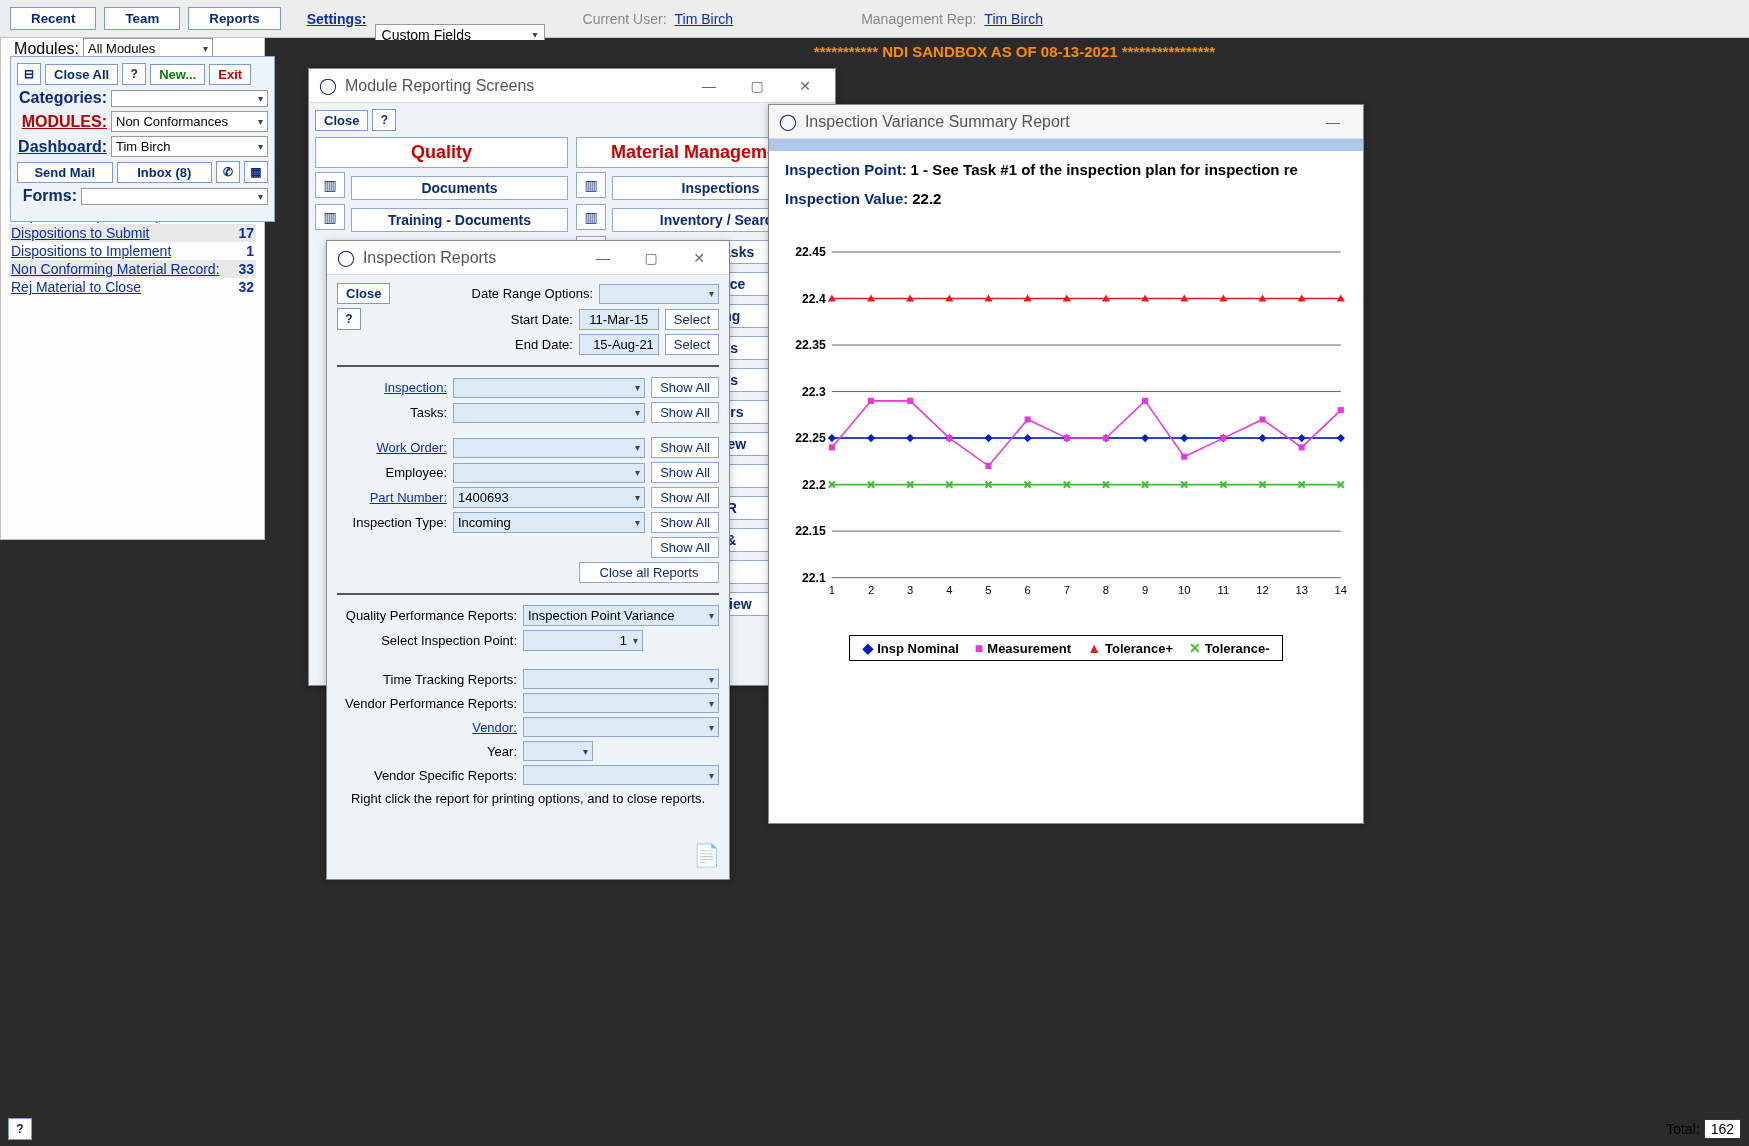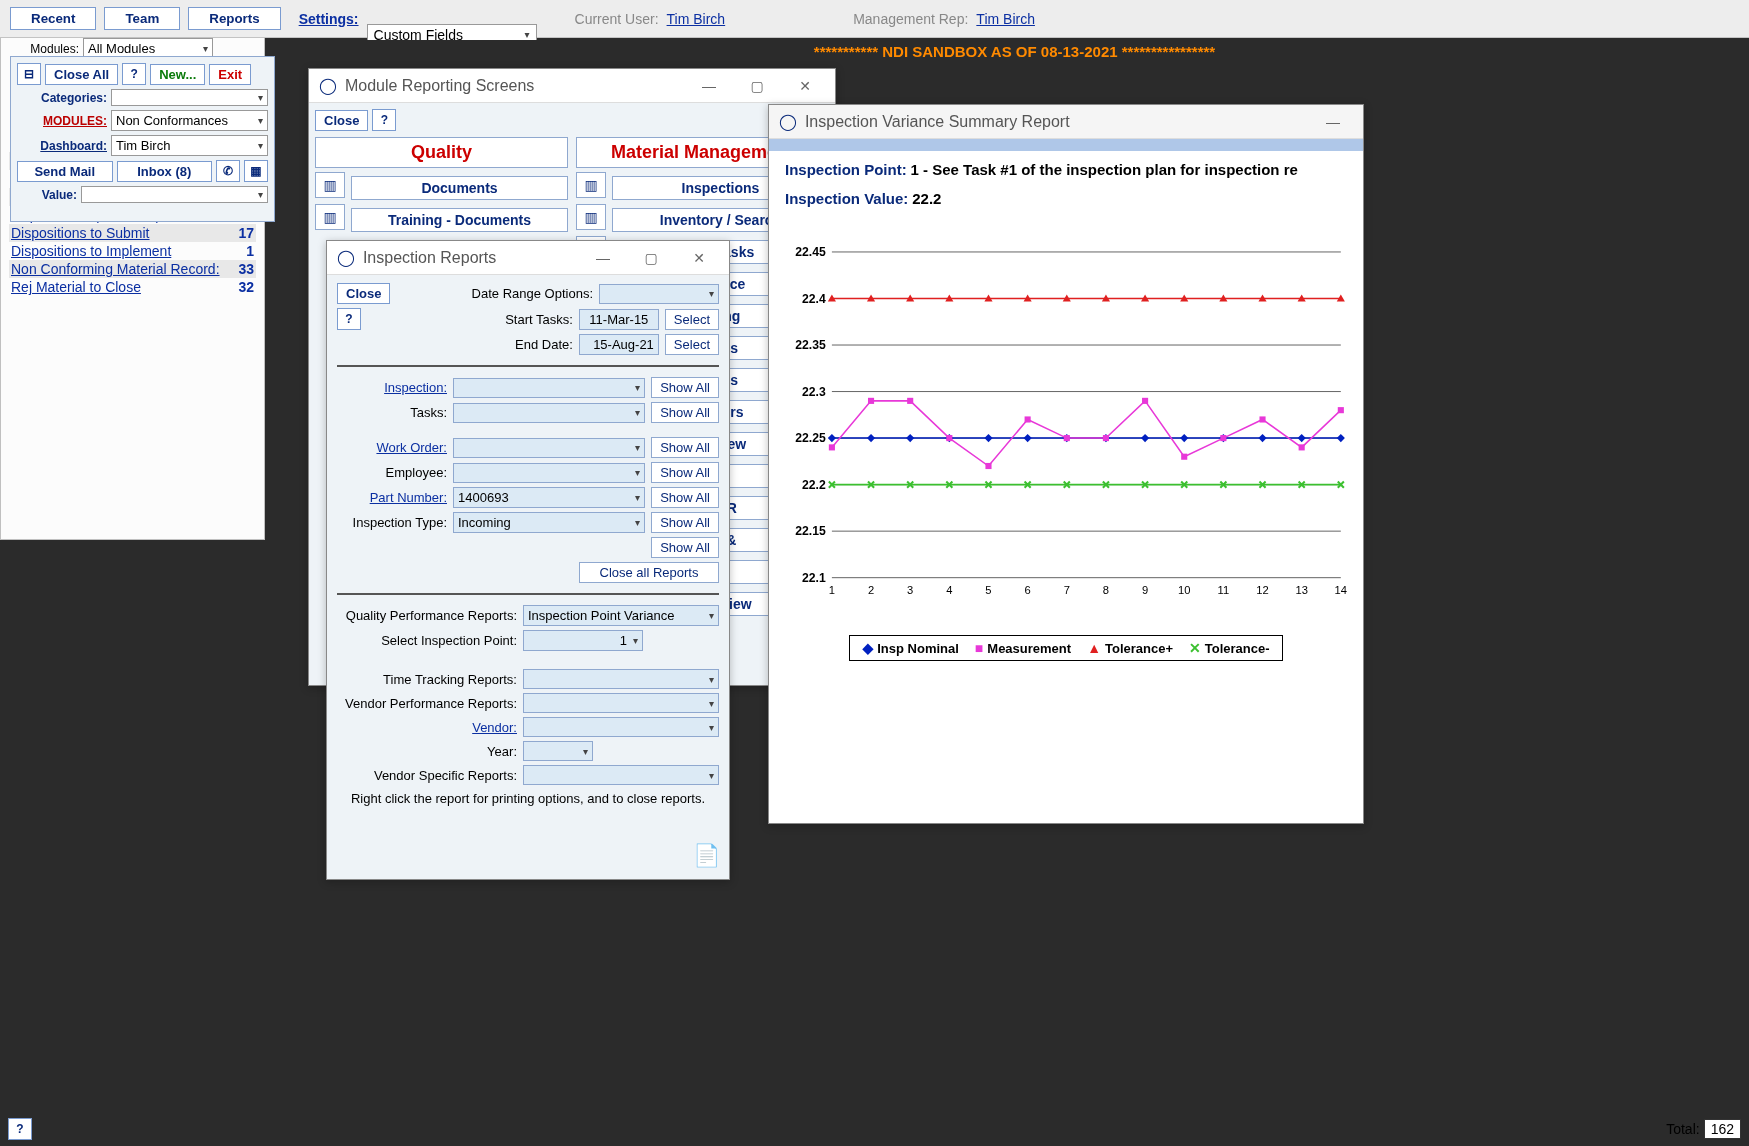--- a/index.html
+++ b/index.html
@@ -1,35 +1,35 @@
 <!DOCTYPE html>
 <html><head>
 <meta charset="utf-8">
 <style>
   * { box-sizing: border-box; margin: 0; padding: 0; font-family: Tahoma, Arial, sans-serif; }
   body { background: #2b2b2b; width: 1749px; height: 1146px; position: relative; overflow: hidden; font-size: 14px; }
 
   
   .topbar { position: absolute; top: 0; left: 0; right: 0; height: 38px; background: #ededed; border-bottom: 1px solid #c3c3c3; display: flex; align-items: center; padding: 4px 10px; gap: 8px; }
   .btn-top { background: #fff; border: 1px solid #7a9bd0; color: #0a2a7a; font-weight: bold; padding: 3px 20px; cursor: pointer; }
-  .topbar .settings-label { color: #0b2fa2; font-weight: bold; text-decoration: underline; margin-left: 10px; }
+  .topbar .settings-label { color: #0b2fa2; font-weight: bold; text-decoration: underline; margin-left: 18px; }
   .topbar .select-like { background: #fff; border: 1px solid #999; padding: 2px 6px; min-width: 170px; display: inline-flex; align-items: center; justify-content: space-between; margin-top: 32px; }
   .chev { font-size: 10px; color: #444; margin-left: 6px; }
   .gray-label { color: #888; margin-left: 30px; }
   .link { color: #0b2fa2; text-decoration: underline; cursor: pointer; }
 
   
   .panel { position: absolute; background: #eef3f7; border: 1px solid #8fa8cf; }
   #sidepanel1 { top: 56px; left: 10px; width: 265px; height: 166px; padding: 6px 6px; }
   .row { display: flex; align-items: center; gap: 4px; margin-bottom: 4px; }
   .smallbtn { background: #fff; border: 1px solid #7a9bd0; color: #0a2a7a; font-weight: bold; padding: 2px 8px; cursor: pointer; font-size: 13px; }
   .smallbtn.red { color: #c00; }
   .smallbtn.green { color: #0a7a0a; }
   .iconbtn { width: 24px; height: 22px; background: #fff; border: 1px solid #7a9bd0; color: #0a2a7a; font-weight: bold; font-size: 12px; display: flex; align-items: center; justify-content: center; cursor: pointer; }
-  .lbl-right { color: #0a2a7a; font-weight: bold; text-align: right; width: 90px; font-size: 12px; }
+  .lbl-right { color: #0a2a7a; font-weight: bold; text-align: right; width: 90px; font-size: 16px; }
   .lbl-right.red { color: #b00; text-decoration: underline; }
   .lbl-right.u { text-decoration: underline; }
   .sel { flex: 1; background: #fff; border: 1px solid #999; padding: 2px 4px; font-size: 13px; display: flex; justify-content: space-between; align-items: center; }
 
   
   #dashpanel { top: 232px; left: 10px; width: 265px; height: 540px; background: #fcfcfc; border: 1px solid #c0c0c0; padding: 8px; }
   #dashpanel .title { color: #888; font-size: 18px; margin-bottom: 8px; }
   .dash-list { margin-top: 10px; }
   .dash-list .ditem { display: flex; justify-content: space-between; padding: 1px 2px; }
   .dash-list .ditem.alt { background: #e8e8e8; }
@@ -137,21 +137,21 @@
         <span class="chev">▾</span>
       </div>
   </div>
   <div class="row">
     <button class="smallbtn" style="flex:1">Send Mail</button>
     <button class="smallbtn" style="flex:1">Inbox (8)</button>
     <div class="iconbtn">✆</div>
     <div class="iconbtn">▦</div>
   </div>
   <div class="row">
-    <span class="lbl-right" style="width:60px">Value:</span>
+    <span class="lbl-right" style="width:60px">Forms:</span>
     <div class="sel">
         <span></span>
         <span class="chev">▾</span>
       </div>
   </div>
 </div>
 
 <div id="dashpanel">
   <div class="title">Tim Birch's Dashboard</div>
   <div class="row">
@@ -332,21 +332,21 @@
     <div class="formrow">
       <button class="smallbtn">Close</button>
       <span class="flab" style="flex:1;text-align:right">Date Range Options:</span>
       <div class="fin" style="flex:0 0 120px">
           <span></span>
           <span class="chev">▾</span>
         </div>
     </div>
     <div class="formrow">
       <div class="iconbtn">?</div>
-      <span class="flab" style="flex:1">Start Tasks:</span>
+      <span class="flab" style="flex:1">Start Date:</span>
       <div class="fin" style="flex:0 0 80px;justify-content:center">
           <span>11-Mar-15</span>
         </div>
       <button class="sbtn">Select</button>
     </div>
     <div class="formrow">
       <span style="width:24px"></span>
       <span class="flab" style="flex:1">End Date:</span>
       <div class="fin" style="flex:0 0 80px;justify-content:flex-end">
           <span>15-Aug-21</span>

